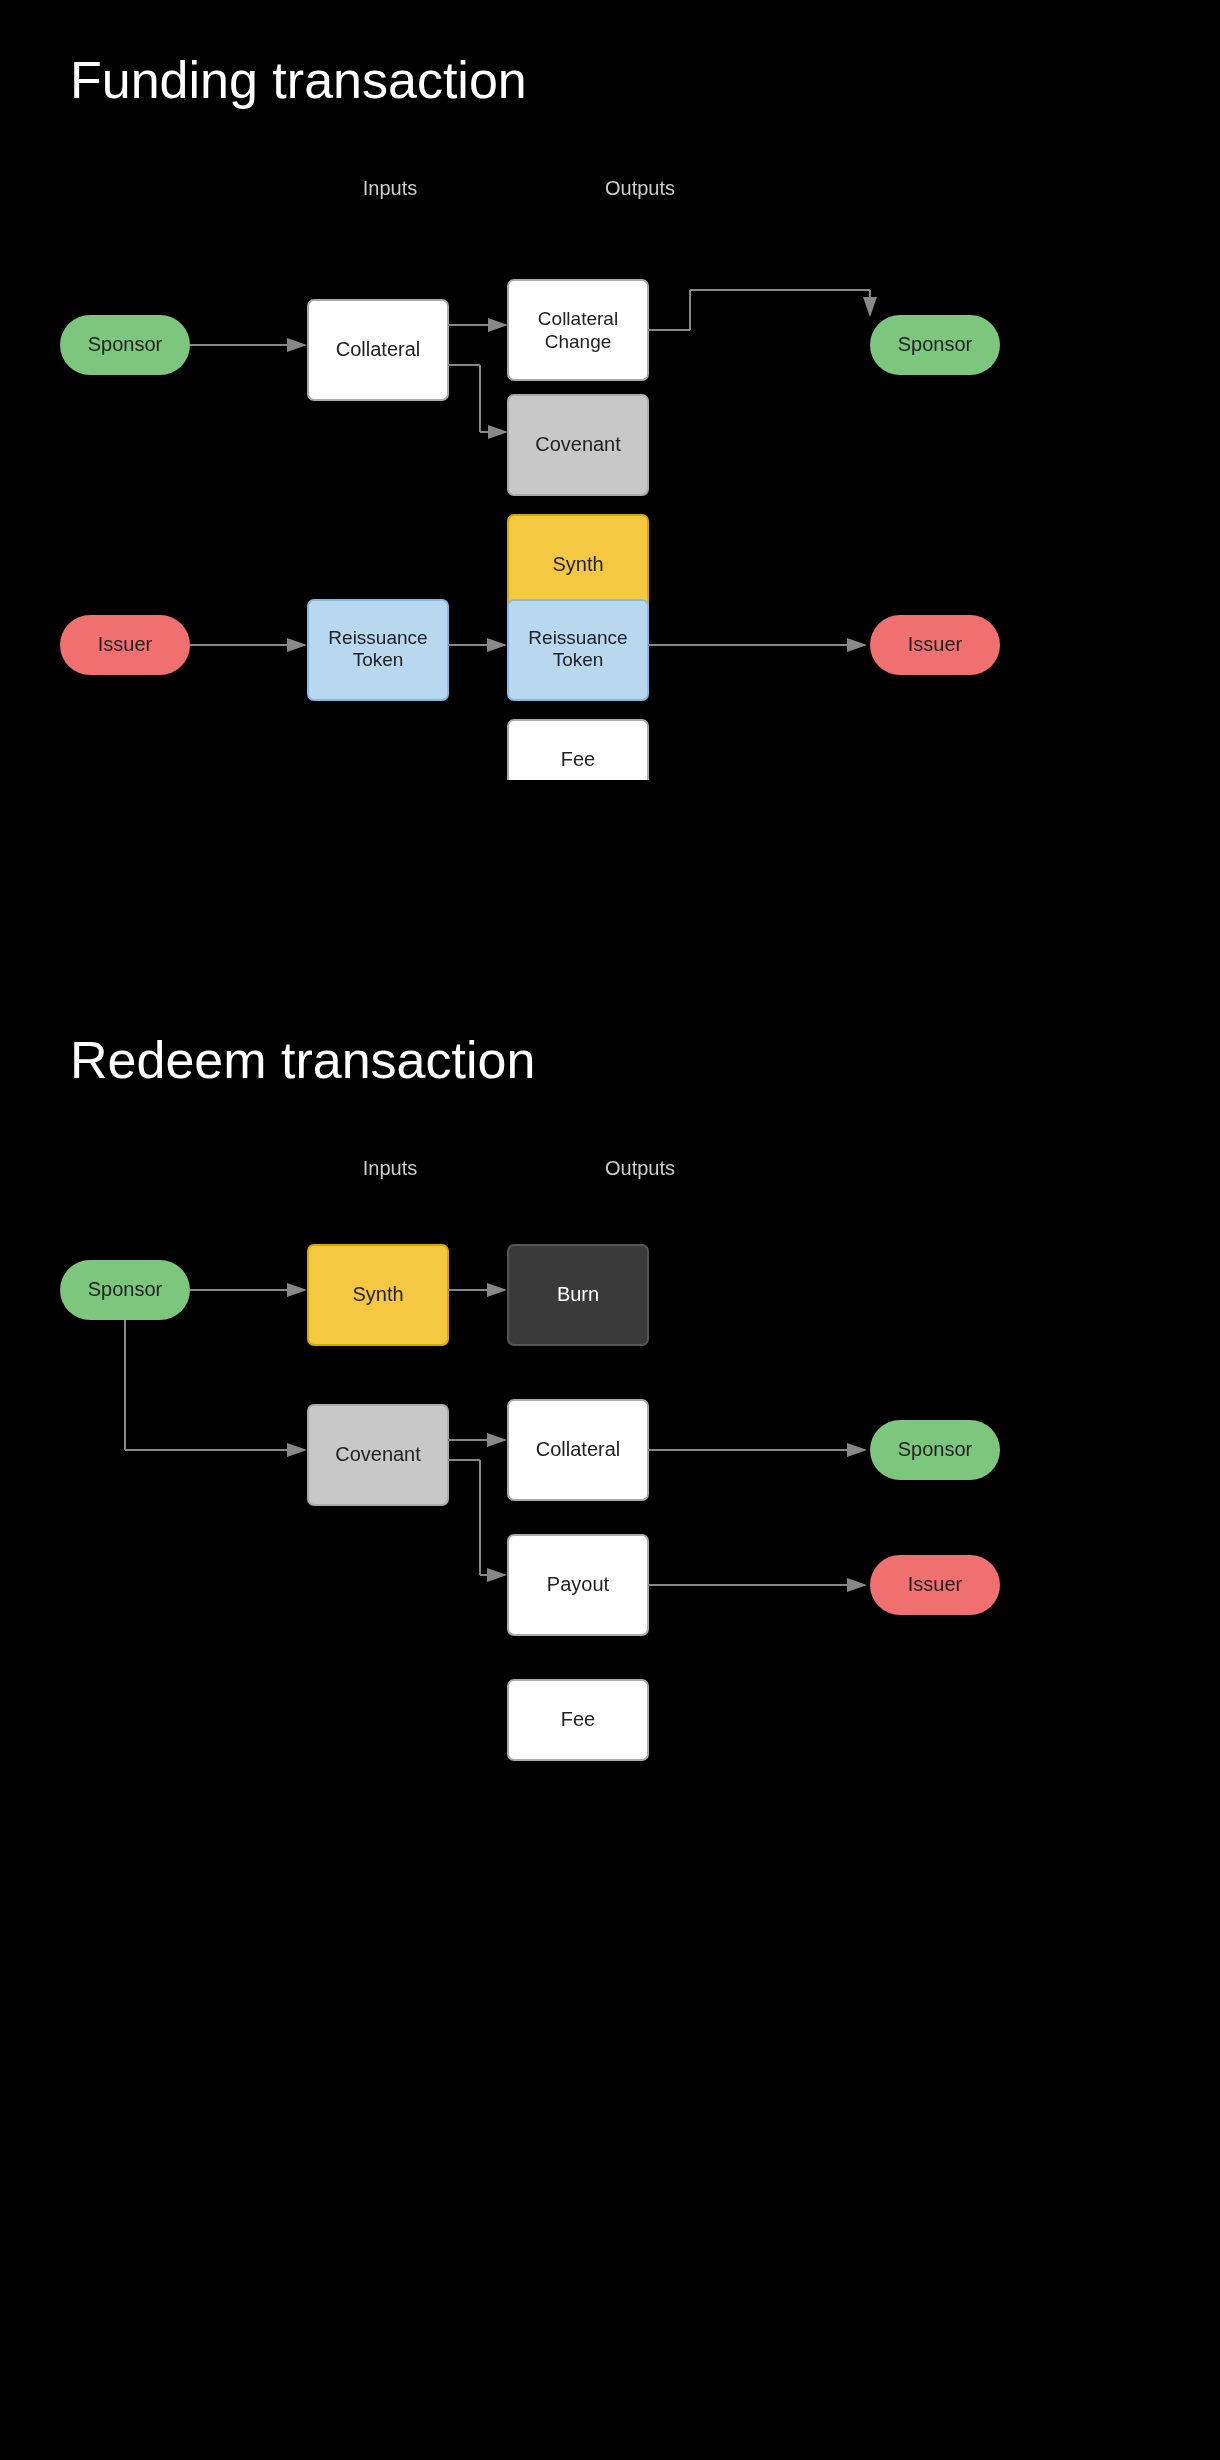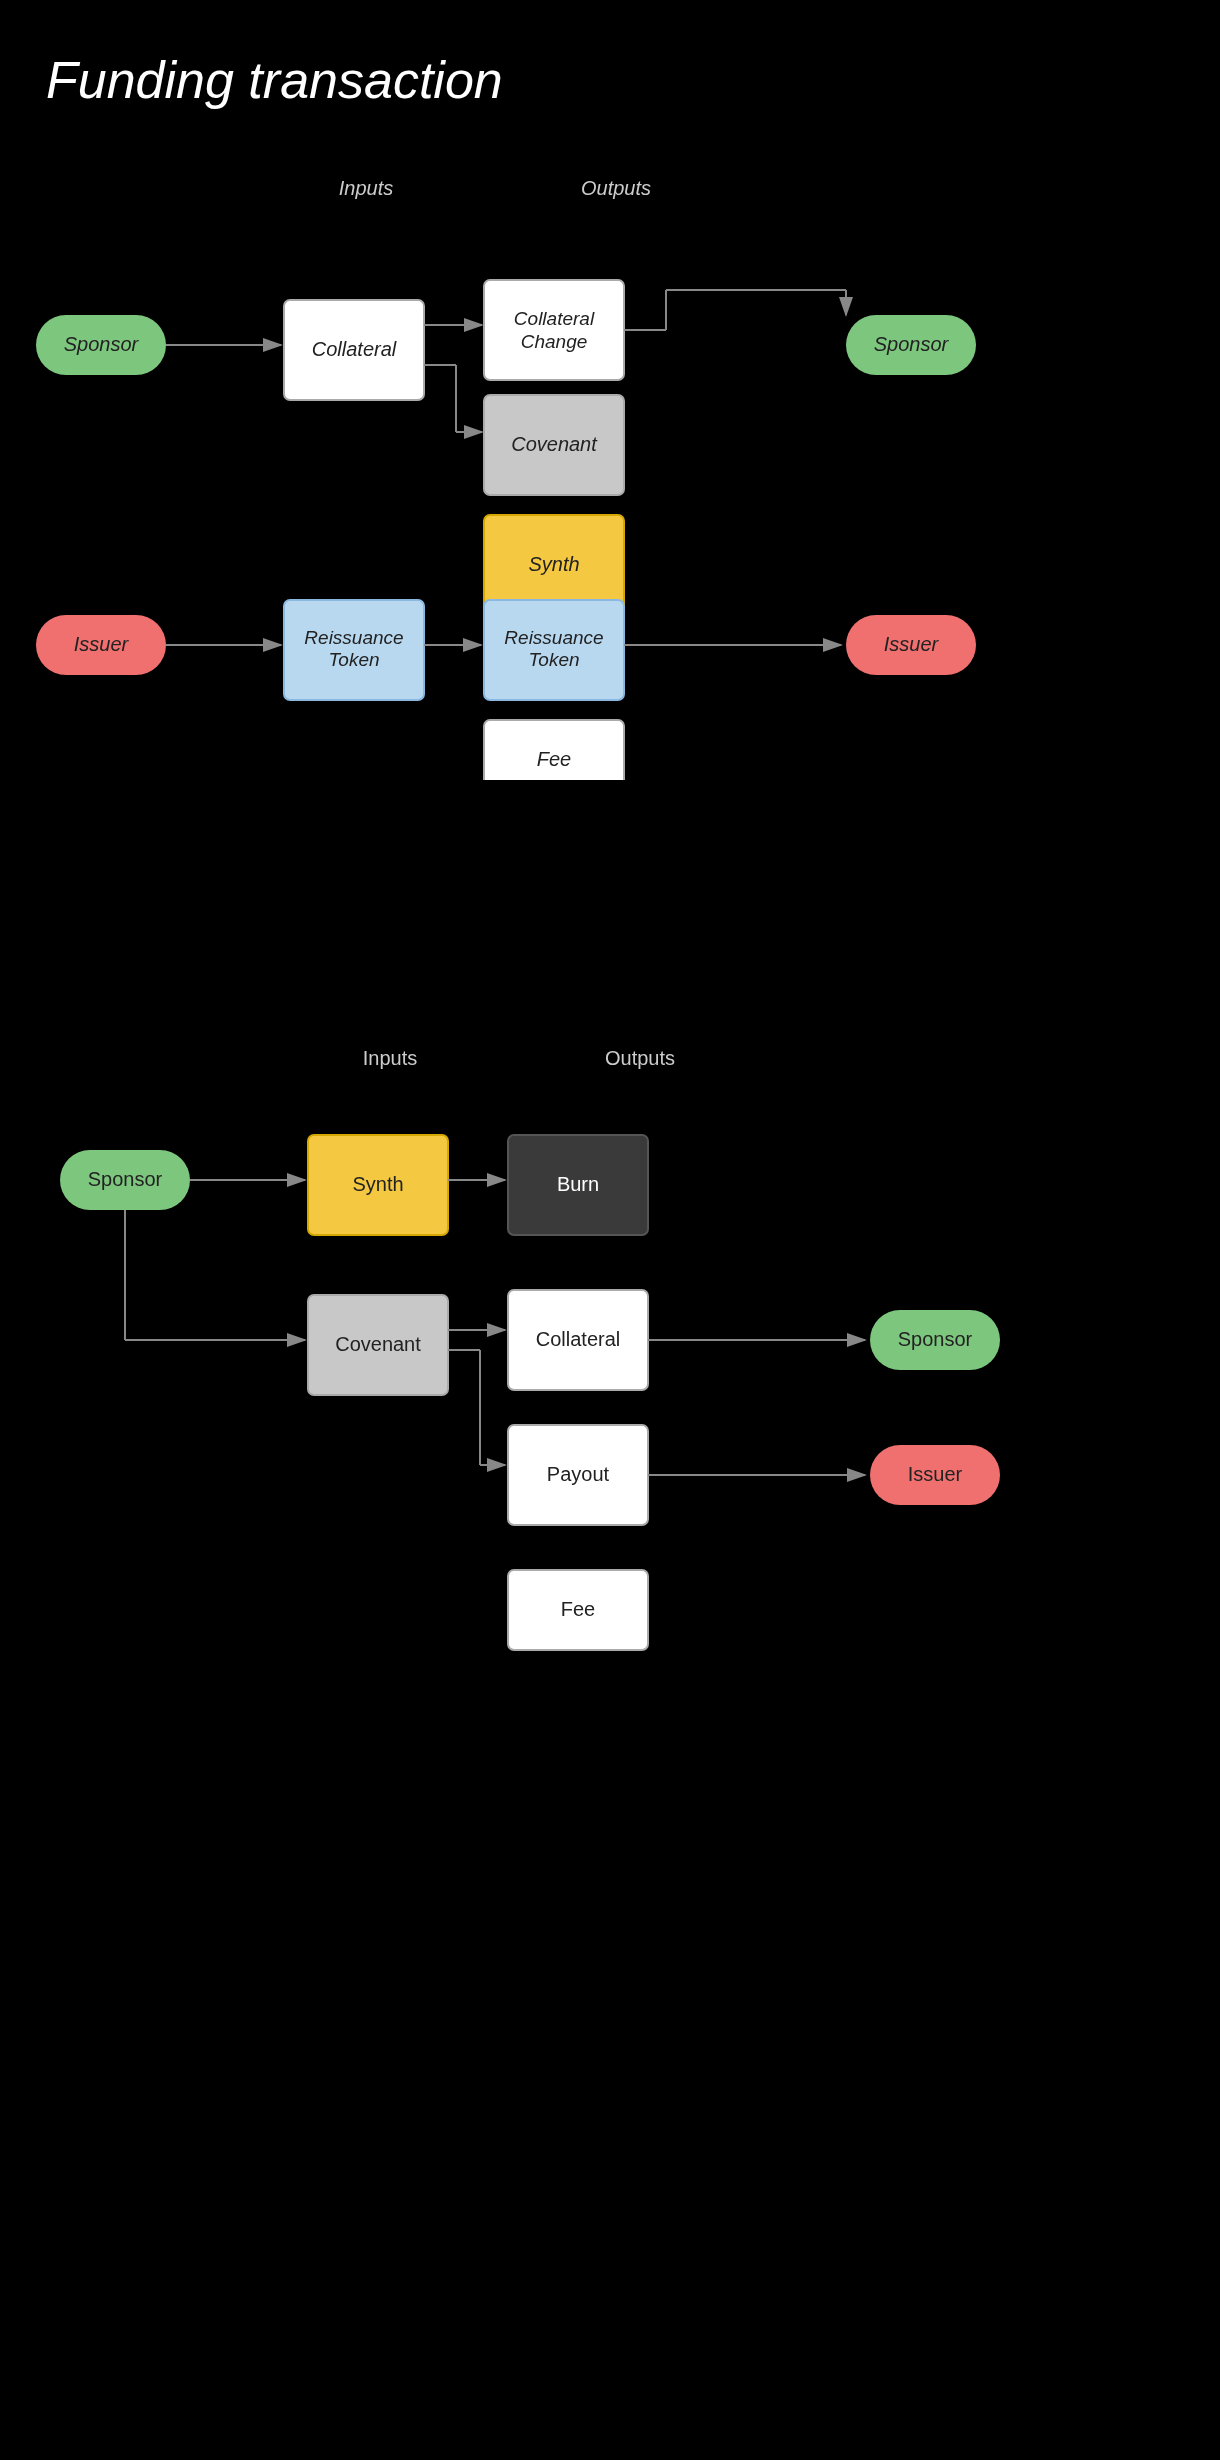--- a/index.html
+++ b/index.html
@@ -21,23 +21,22 @@
       margin-left: 20px;
     }
 
     
     .diagram-svg {
       display: block;
     }
 
     .funding-section {
       padding-top: 50px;
-      padding-left: 26px;
+      padding-left: 50px;
       padding-right: 50px;
-      font-style: italic;
     }
 
     .redeem-section {
       padding-top: 50px;
       padding-left: 50px;
       padding-right: 50px;
       margin-top: 200px;
     }
   </style>
 </head>
@@ -108,20 +107,21 @@
 
     <defs>
       <marker id="arrowhead" markerWidth="10" markerHeight="7" refX="9" refY="3.5" orient="auto">
         <polygon points="0 0, 10 3.5, 0 7" fill="#888"></polygon>
       </marker>
     </defs>
   </svg>
 </div>
 
 <div class="redeem-section">
+  <div class="section-title">Redeem transaction</div>
 
   <svg class="diagram-svg" width="1100" height="760">
 
     <text x="340" y="35" text-anchor="middle" font-size="20" fill="#ccc" font-family="Arial">Inputs</text>
     <text x="590" y="35" text-anchor="middle" font-size="20" fill="#ccc" font-family="Arial">Outputs</text>
 
     <rect x="10" y="120" width="130" height="60" rx="30" fill="#7dc67e"></rect>
     <text x="75" y="156" text-anchor="middle" font-size="20" fill="#222" font-family="Arial" font-weight="500">Sponsor</text>
 
     <line x1="140" y1="150" x2="255" y2="150" stroke="#888" stroke-width="2" marker-end="url(#arrowhead2)"></line>

